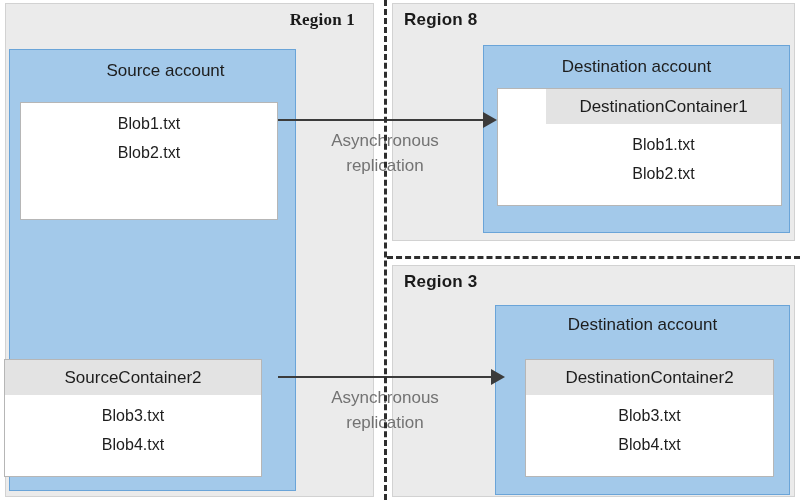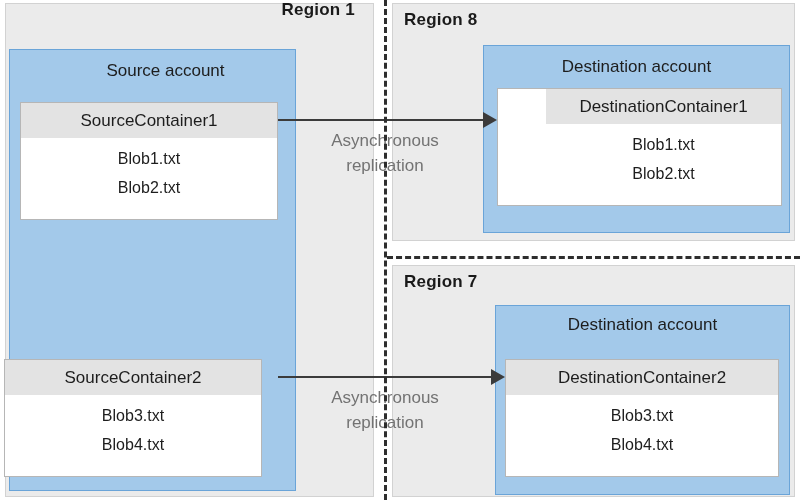--- a/index.html
+++ b/index.html
@@ -111,27 +111,26 @@
     position: absolute;
     border-top: 3px dashed #2e2e2e;
   }
 </style>
 </head>
 <body>
 
 <div id="diagram">
 
   <div class="region" style="left:5px; top:3px; width:369px; height:494px;"></div>
-  <div class="region-title" style="left:255px; top:0; width:100px; text-align:right;">Region 1</div>
+  <div class="region-title" style="left:255px; top:10px; width:100px; text-align:right;font-family:Liberation Serif, serif;">Region 1</div>
 
   <div class="account" style="left:9px; top:49px; width:287px; height:442px;"></div>
   <div class="account-title" style="left:9px; top:61px; width:313px;">Source account</div>
 
   <div class="container-box" style="left:20px; top:102px; width:258px; height:118px;">
-    <div class="container-header">SourceContainer1</div>
     <div class="container-body">
       <div class="blob">Blob1.txt</div>
       <div class="blob">Blob2.txt</div>
     </div>
   </div>
 
   <div class="container-box" style="left:4px; top:359px; width:258px; height:118px;">
     <div class="container-header">SourceContainer2</div>
     <div class="container-body">
       <div class="blob">Blob3.txt</div>
@@ -147,26 +146,26 @@
 
   <div class="container-box" style="left:497px; top:88px; width:285px; height:118px;padding-left:48px;">
     <div class="container-header">DestinationContainer1</div>
     <div class="container-body">
       <div class="blob">Blob1.txt</div>
       <div class="blob">Blob2.txt</div>
     </div>
   </div>
 
   <div class="region" style="left:392px; top:265px; width:403px; height:232px;"></div>
-  <div class="region-title" style="left:404px; top:272px;">Region 7</div>
+  <div class="region-title" style="left:404px; top:272px;">Region 3</div>
 
   <div class="account" style="left:495px; top:305px; width:295px; height:190px;"></div>
   <div class="account-title" style="left:495px; top:315px; width:295px;">Destination account</div>
 
-  <div class="container-box" style="left:505px; top:359px; width:274px; height:118px;">
+  <div class="container-box" style="left:525px; top:359px; width:249px; height:118px;">
     <div class="container-header">DestinationContainer2</div>
     <div class="container-body">
       <div class="blob">Blob3.txt</div>
       <div class="blob">Blob4.txt</div>
     </div>
   </div>
 
   <svg class="arrow-svg" style="left:278px; top:110px;" width="222" height="22">
     <line class="arrow-line" x1="0" y1="10" x2="207" y2="10"></line>
     <polygon class="arrow-head" points="205,2 219,10 205,18"></polygon>

